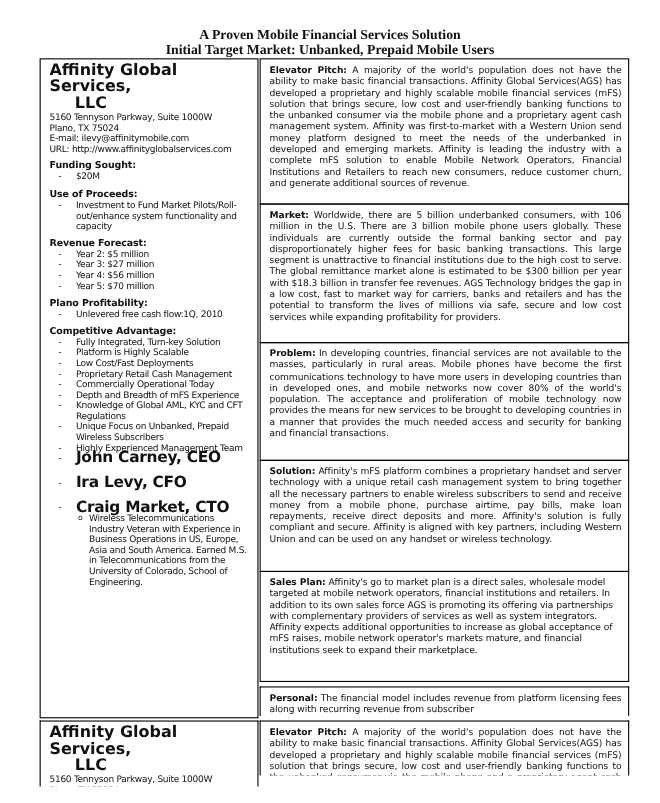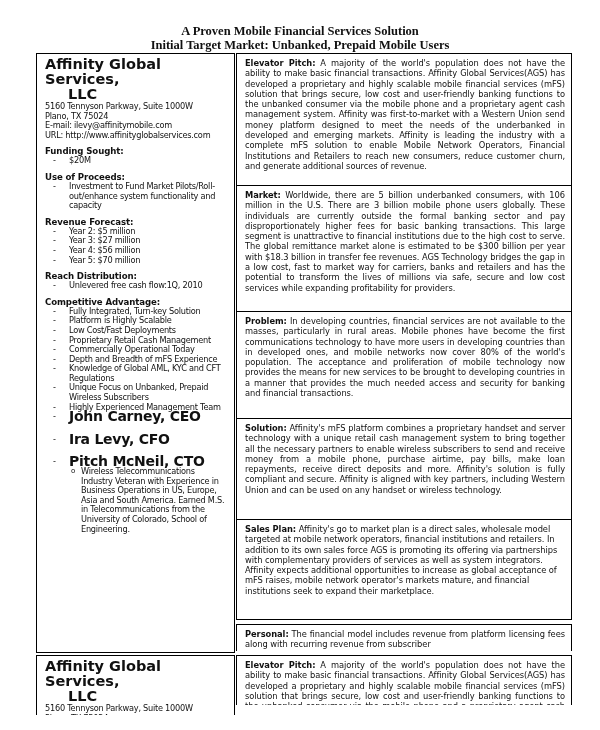--- a/index.html
+++ b/index.html
@@ -48,21 +48,21 @@
   </ul>
 
   <div class="sect">Revenue Forecast:</div>
   <ul class="dash">
     <li>Year 2: $5 million</li>
     <li>Year 3: $27 million</li>
     <li>Year 4: $56 million</li>
     <li>Year 5: $70 million</li>
   </ul>
 
-  <div class="sect">Reach Distribution:</div>
+  <div class="sect">Plano Profitability:</div>
   <ul class="dash">
     <li>Unlevered free cash flow:1Q, 2010</li>
   </ul>
 
   <div class="sect">Competitive Advantage:</div>
   <ul class="dash">
     <li>Fully Integrated, Turn-key Solution</li>
     <li>Platform is Highly Scalable</li>
     <li>Low Cost/Fast Deployments</li>
     <li>Proprietary Retail Cash Management</li>
@@ -76,21 +76,21 @@
   <ul class="dash">
     <li>
       <div class="person">John Carney, CEO</div>
       <div class="spacer"></div>
     </li>
     <li>
       <div class="person">Ira Levy, CFO</div>
       <div class="spacer"></div>
     </li>
     <li>
-      <div class="person">Pitch McNeil, CTO</div>
+      <div class="person">Craig Market, CTO</div>
       <ul class="circ">
           <li>Wireless Telecommunications Industry Veteran with Experience in Business Operations in US, Europe, Asia and South America. Earned M.S. in Telecommunications from the University of Colorado, School of Engineering.</li>
         </ul>
     </li>
   </ul>
 </div>
 
 <div class="right" style="top:53px;height:133px;">
   <b>Elevator Pitch:</b><span> A majority of the world's population does not have the ability to make basic financial transactions. Affinity Global Services(AGS) has developed a proprietary and highly scalable mobile financial services (mFS) solution that brings secure, low cost and user-friendly banking functions to the unbanked consumer via the mobile phone and a proprietary agent cash management system. Affinity was first-to-market with a Western Union send money platform designed to meet the needs of the underbanked in developed and emerging markets. Affinity is leading the industry with a complete mFS solution to enable Mobile Network Operators, Financial Institutions and Retailers to reach new consumers, reduce customer churn, and generate additional sources of revenue.</span>
 </div>

